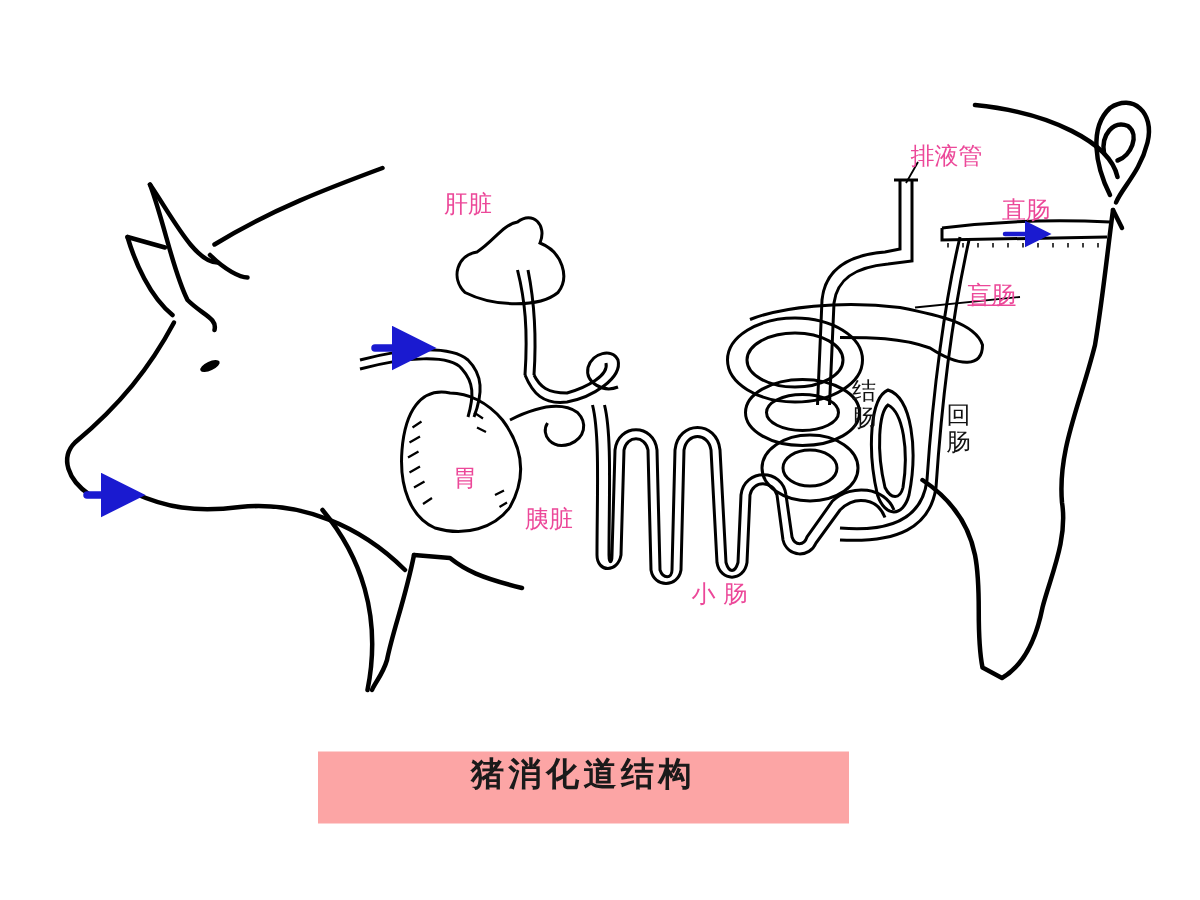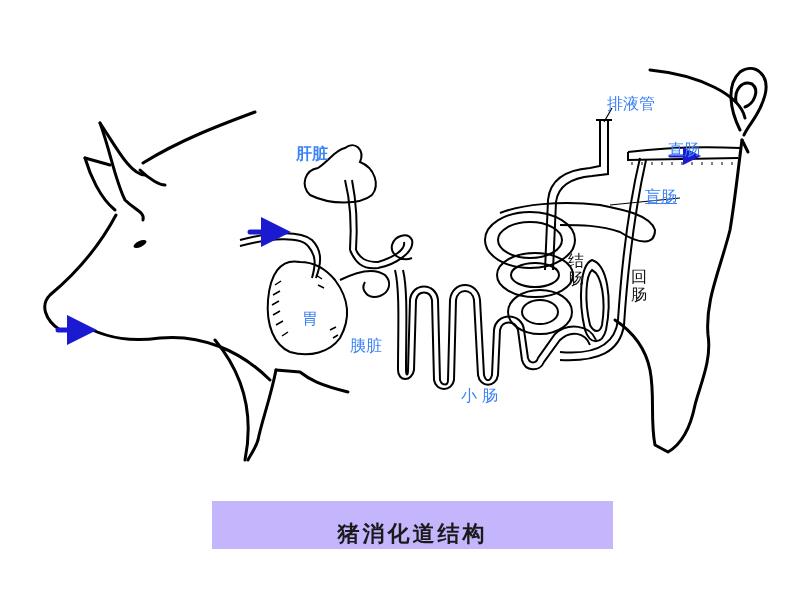--- a/index.html
+++ b/index.html
@@ -1,20 +1,20 @@
 <!DOCTYPE html>
 <html><head>
 <meta charset="utf-8">
 <style>
   html, body { margin:0; padding:0; background:#ffffff; }
   body { width:800px; height:600px; position:relative; overflow:hidden; font-family:"DejaVu Sans", sans-serif; }
   #diagram { position:absolute; left:0; top:0; width:800px; height:600px; }
-  .lbl { position:absolute; font-family:"DejaVu Sans", sans-serif; font-size:16px; color:#3b82f6; line-height:1; white-space:nowrap; }
+  .lbl { position:absolute; font-family:"DejaVu Sans", sans-serif; font-size:16px; color:#ec4899; line-height:1; white-space:nowrap; }
   .vlbl { position:absolute; font-family:"DejaVu Sans", sans-serif; font-size:16px; color:#111; line-height:1.15; width:18px; word-break:break-all; white-space:normal; }
-  #title-banner { position:absolute; left:212px; top:501px; width:401px; height:48px; background:#c4b5fd; display:flex; align-items:flex-end; justify-content:center; }
+  #title-banner { position:absolute; left:212px; top:501px; width:354px; height:48px; background:#fca5a5; display:flex; align-items:flex-start; justify-content:center; }
   #title-banner span { font-family:"DejaVu Sans", sans-serif; font-weight:bold; font-size:22px; color:#1a1a1a; letter-spacing:3px; }
 </style>
 </head>
 <body>
 
 <svg id="diagram" viewBox="0 0 800 600" xmlns="http://www.w3.org/2000/svg">
   <defs>
     <marker id="ah" markerWidth="6" markerHeight="6" refX="3" refY="3" orient="auto">
       <path d="M0,0 L6,3 L0,6 Z" fill="#1a1ad0"></path>
     </marker>
@@ -114,25 +114,25 @@
     <path d="M610,205 L680,198"></path>
   </g>
 
   <g stroke="#1a1ad0" stroke-width="5" fill="none" stroke-linecap="round">
     <line x1="58" y1="330" x2="82" y2="330" marker-end="url(#ah)"></line>
     <line x1="250" y1="232" x2="276" y2="232" marker-end="url(#ah)"></line>
     <line x1="670" y1="156" x2="692" y2="156" stroke-width="3" marker-end="url(#ah)"></line>
   </g>
 </svg>
 
-<div class="lbl" style="left:296px;top:146px;font-weight:bold;">肝脏</div>
+<div class="lbl" style="left:296px;top:128px;">肝脏</div>
 <div class="lbl" style="left:302px;top:311px;">胃</div>
 <div class="lbl" style="left:350px;top:338px;">胰脏</div>
 <div class="lbl" style="left:461px;top:388px;text-align:right;">小  肠</div>
 <div class="vlbl" style="left:568px;top:252px;">结肠</div>
 <div class="vlbl" style="left:630px;top:268px;text-align:center;">回肠</div>
 <div class="lbl" style="left:645px;top:189px;text-decoration:underline;">盲肠</div>
-<div class="lbl" style="left:668px;top:142px;">直肠</div>
+<div class="lbl" style="left:668px;top:132px;">直肠</div>
 <div class="lbl" style="left:607px;top:96px;">排液管</div>
 
 <div id="title-banner">
   <span>猪消化道结构</span>
 </div>
 
 </body></html>

